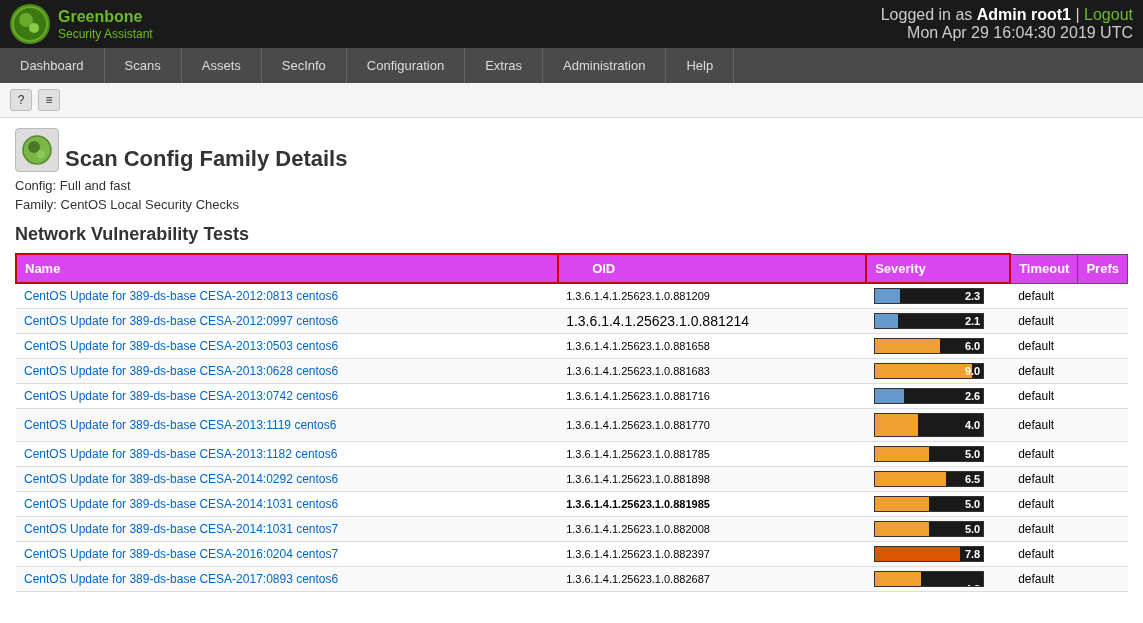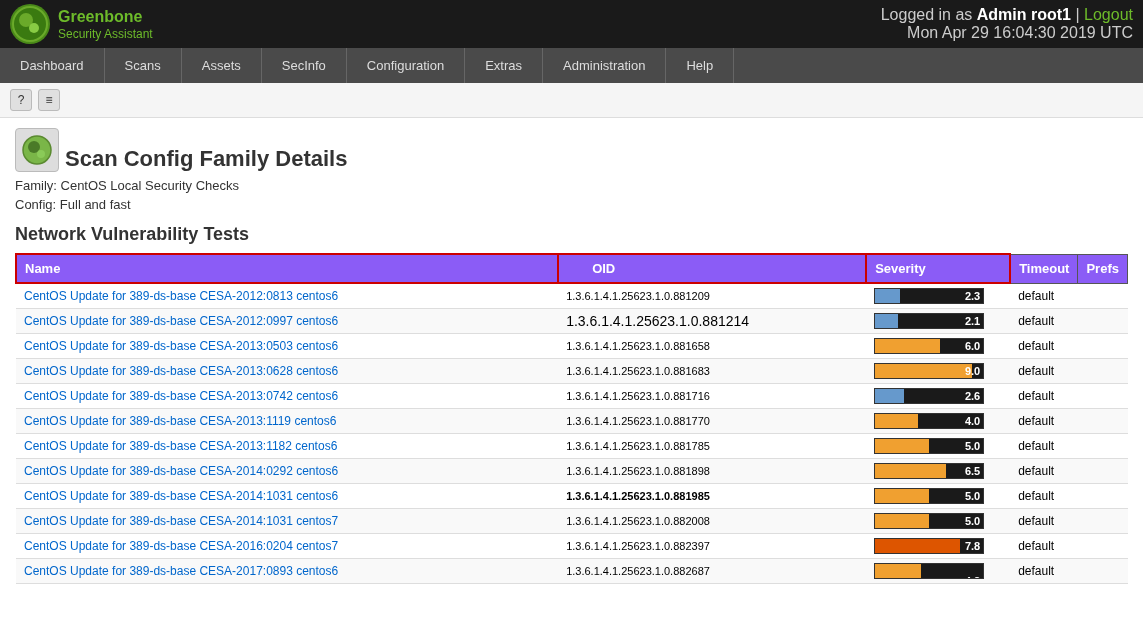--- a/index.html
+++ b/index.html
@@ -82,21 +82,21 @@
 
     
     .config-info { font-size: 13px; color: #333; margin-bottom: 4px; }
 
     
     .section-title { font-size: 18px; font-weight: bold; color: #333; margin: 12px 0 8px; }
 
     
     .nvt-table { width: 100%; border-collapse: collapse; }
     .nvt-table th {
-      background: #8b5cf6;
+      background: #d946ef;
       color: #fff;
       padding: 6px 8px;
       text-align: left;
       font-size: 13px;
       border: 1px solid #555;
     }
     .nvt-table td {
       padding: 4px 8px;
       border-bottom: 1px solid #ddd;
       font-size: 12px;
@@ -182,26 +182,26 @@
       <svg width="32" height="32" viewBox="0 0 32 32">
         <circle cx="16" cy="16" r="14" fill="#7ab648" stroke="#5a8a30" stroke-width="1.5"></circle>
         <circle cx="13" cy="13" r="6" fill="#4a7a28"></circle>
         <circle cx="20" cy="20" r="4" fill="#8aca58"></circle>
       </svg>
     </div>
     <h1 class="page-title">Scan Config Family Details</h1>
   </div>
 
   <div class="config-info">
+    <span>Config:</span>
+    <span>Full and fast</span>
+  </div>
+  <div class="config-info">
     <span>Family:</span>
     <span>CentOS Local Security Checks</span>
-  </div>
-  <div class="config-info">
-    <span>Config:</span>
-    <span>Full and fast</span>
   </div>
 
   <div class="section-title">Network Vulnerability Tests</div>
 
   <table class="nvt-table">
     <thead>
       <tr>
         <th class="col-name" style="border: 2px solid #cc0000;">Name</th>
         <th class="col-oid" style="border: 2px solid #cc0000; padding-left: 33px;">OID</th>
         <th class="col-severity" style="border: 2px solid #cc0000;">Severity</th>
@@ -272,21 +272,21 @@
               <span class="sev-label" style="position: absolute; right: 3px; top: 0px; bottom: 0px; display: flex; align-items: center; color: rgb(255, 255, 255); font-size: 11px; font-weight: bold;">2.6</span>
             </div>
           </td>
           <td>default</td>
           <td></td>
         </tr>
         <tr>
           <td><a href="#">CentOS Update for 389-ds-base CESA-2013:1119 centos6</a></td>
           <td style="font-size: 11px;">1.3.6.1.4.1.25623.1.0.881770</td>
           <td class="severity-cell">
-            <div class="sev-bar" style="width: 110px; position: relative; height: 16px; border: 1px solid rgb(51, 51, 51); overflow: hidden; display: flex;">
+            <div class="sev-bar" style="width: 110px; position: relative; height: 24px; border: 1px solid rgb(51, 51, 51); overflow: hidden; display: flex;">
               <div style="width: 44px; height: 100%; background: rgb(240, 160, 48);"></div>
               <div style="width: 66px; height: 100%; background: rgb(26, 26, 26);"></div>
               <span class="sev-label" style="position: absolute; right: 3px; top: 0px; bottom: 0px; display: flex; align-items: center; color: rgb(255, 255, 255); font-size: 11px; font-weight: bold;">4.0</span>
             </div>
           </td>
           <td>default</td>
           <td></td>
         </tr>
         <tr>
           <td><a href="#">CentOS Update for 389-ds-base CESA-2013:1182 centos6</a></td>

